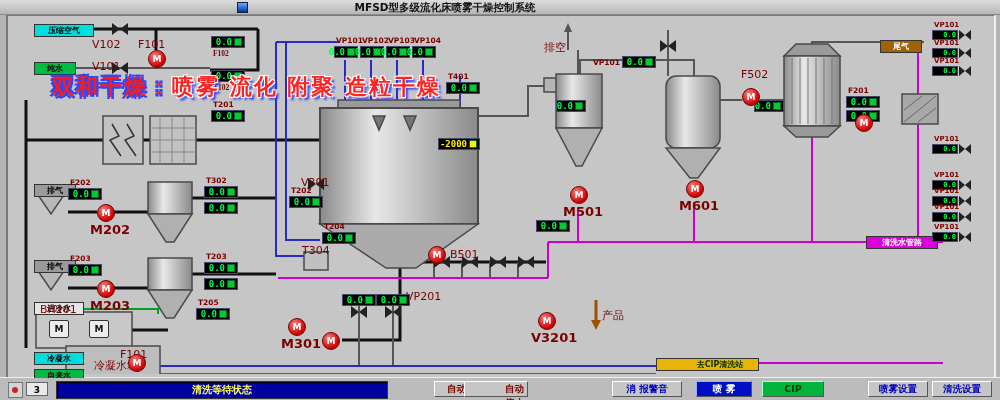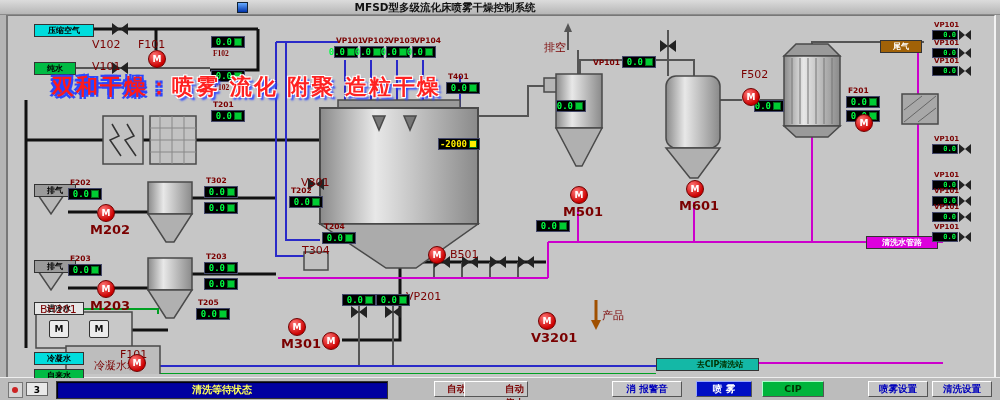--- a/index.html
+++ b/index.html
@@ -136,21 +136,21 @@
   <div style="position:absolute;left:0;top:0;width:100%;height:100%;">
       <div class="tag" style="left: 26px; top: 8px; background: rgb(0, 221, 221); color: rgb(0, 0, 0); min-width: 52px;">压缩空气</div>
       <div class="tag" style="left: 26px; top: 46px; background: rgb(0, 187, 68); color: rgb(0, 0, 0); min-width: 34px;">纯水</div>
       <div class="tag" style="left: 26px; top: 168px; background: rgb(154, 154, 154); color: rgb(0, 0, 0); min-width: 34px;">排气</div>
       <div class="tag" style="left: 26px; top: 244px; background: rgb(154, 154, 154); color: rgb(0, 0, 0); min-width: 34px;">排气</div>
       <div class="tag" style="left: 26px; top: 286px; background: #e5e5e5; color: rgb(0, 0, 0); min-width: 42px;">进冷水</div>
       <div class="tag" style="left: 26px; top: 336px; background: rgb(0, 221, 221); color: rgb(0, 0, 0); min-width: 42px;">冷凝水</div>
       <div class="tag" style="left: 26px; top: 353px; background: rgb(0, 187, 68); color: rgb(0, 0, 0); min-width: 42px;">自来水</div>
       <div class="tag" style="left: 872px; top: 24px; background: #a16207; color: rgb(255, 255, 255); min-width: 34px;">尾气</div>
       <div class="tag" style="left: 858px; top: 220px; background: rgb(221, 0, 221); color: rgb(255, 255, 255); min-width: 64px;">清洗水管路</div>
-      <div class="tag" style="left: 648px; top: 342px; background: #14b8a6; color: rgb(0, 51, 0); min-width: 70px; padding-left: 28px;">去CIP清洗站</div>
+      <div class="tag" style="left: 648px; top: 342px; background: #eab308; color: rgb(0, 51, 0); min-width: 70px; padding-left: 28px;">去CIP清洗站</div>
       <div class="lbl" style="left: 84px; top: 22px;">V102</div>
       <div class="lbl" style="left: 130px; top: 22px;">F101</div>
       <div class="lbl" style="left: 84px; top: 44px;">V101</div>
       <div class="lbl" style="left: 293px; top: 160px;">V301</div>
       <div class="lbl" style="left: 398px; top: 274px;">VP201</div>
       <div class="lbl" style="left: 442px; top: 232px;">B501</div>
       <div class="lbl" style="left: 32px; top: 287px;">BH201</div>
       <div class="lbl" style="left: 112px; top: 332px;">F101</div>
       <div class="lbl" style="left: 733px; top: 52px;">F502</div>
       <div class="lbl" style="left: 536px; top: 24px;">排空</div>

